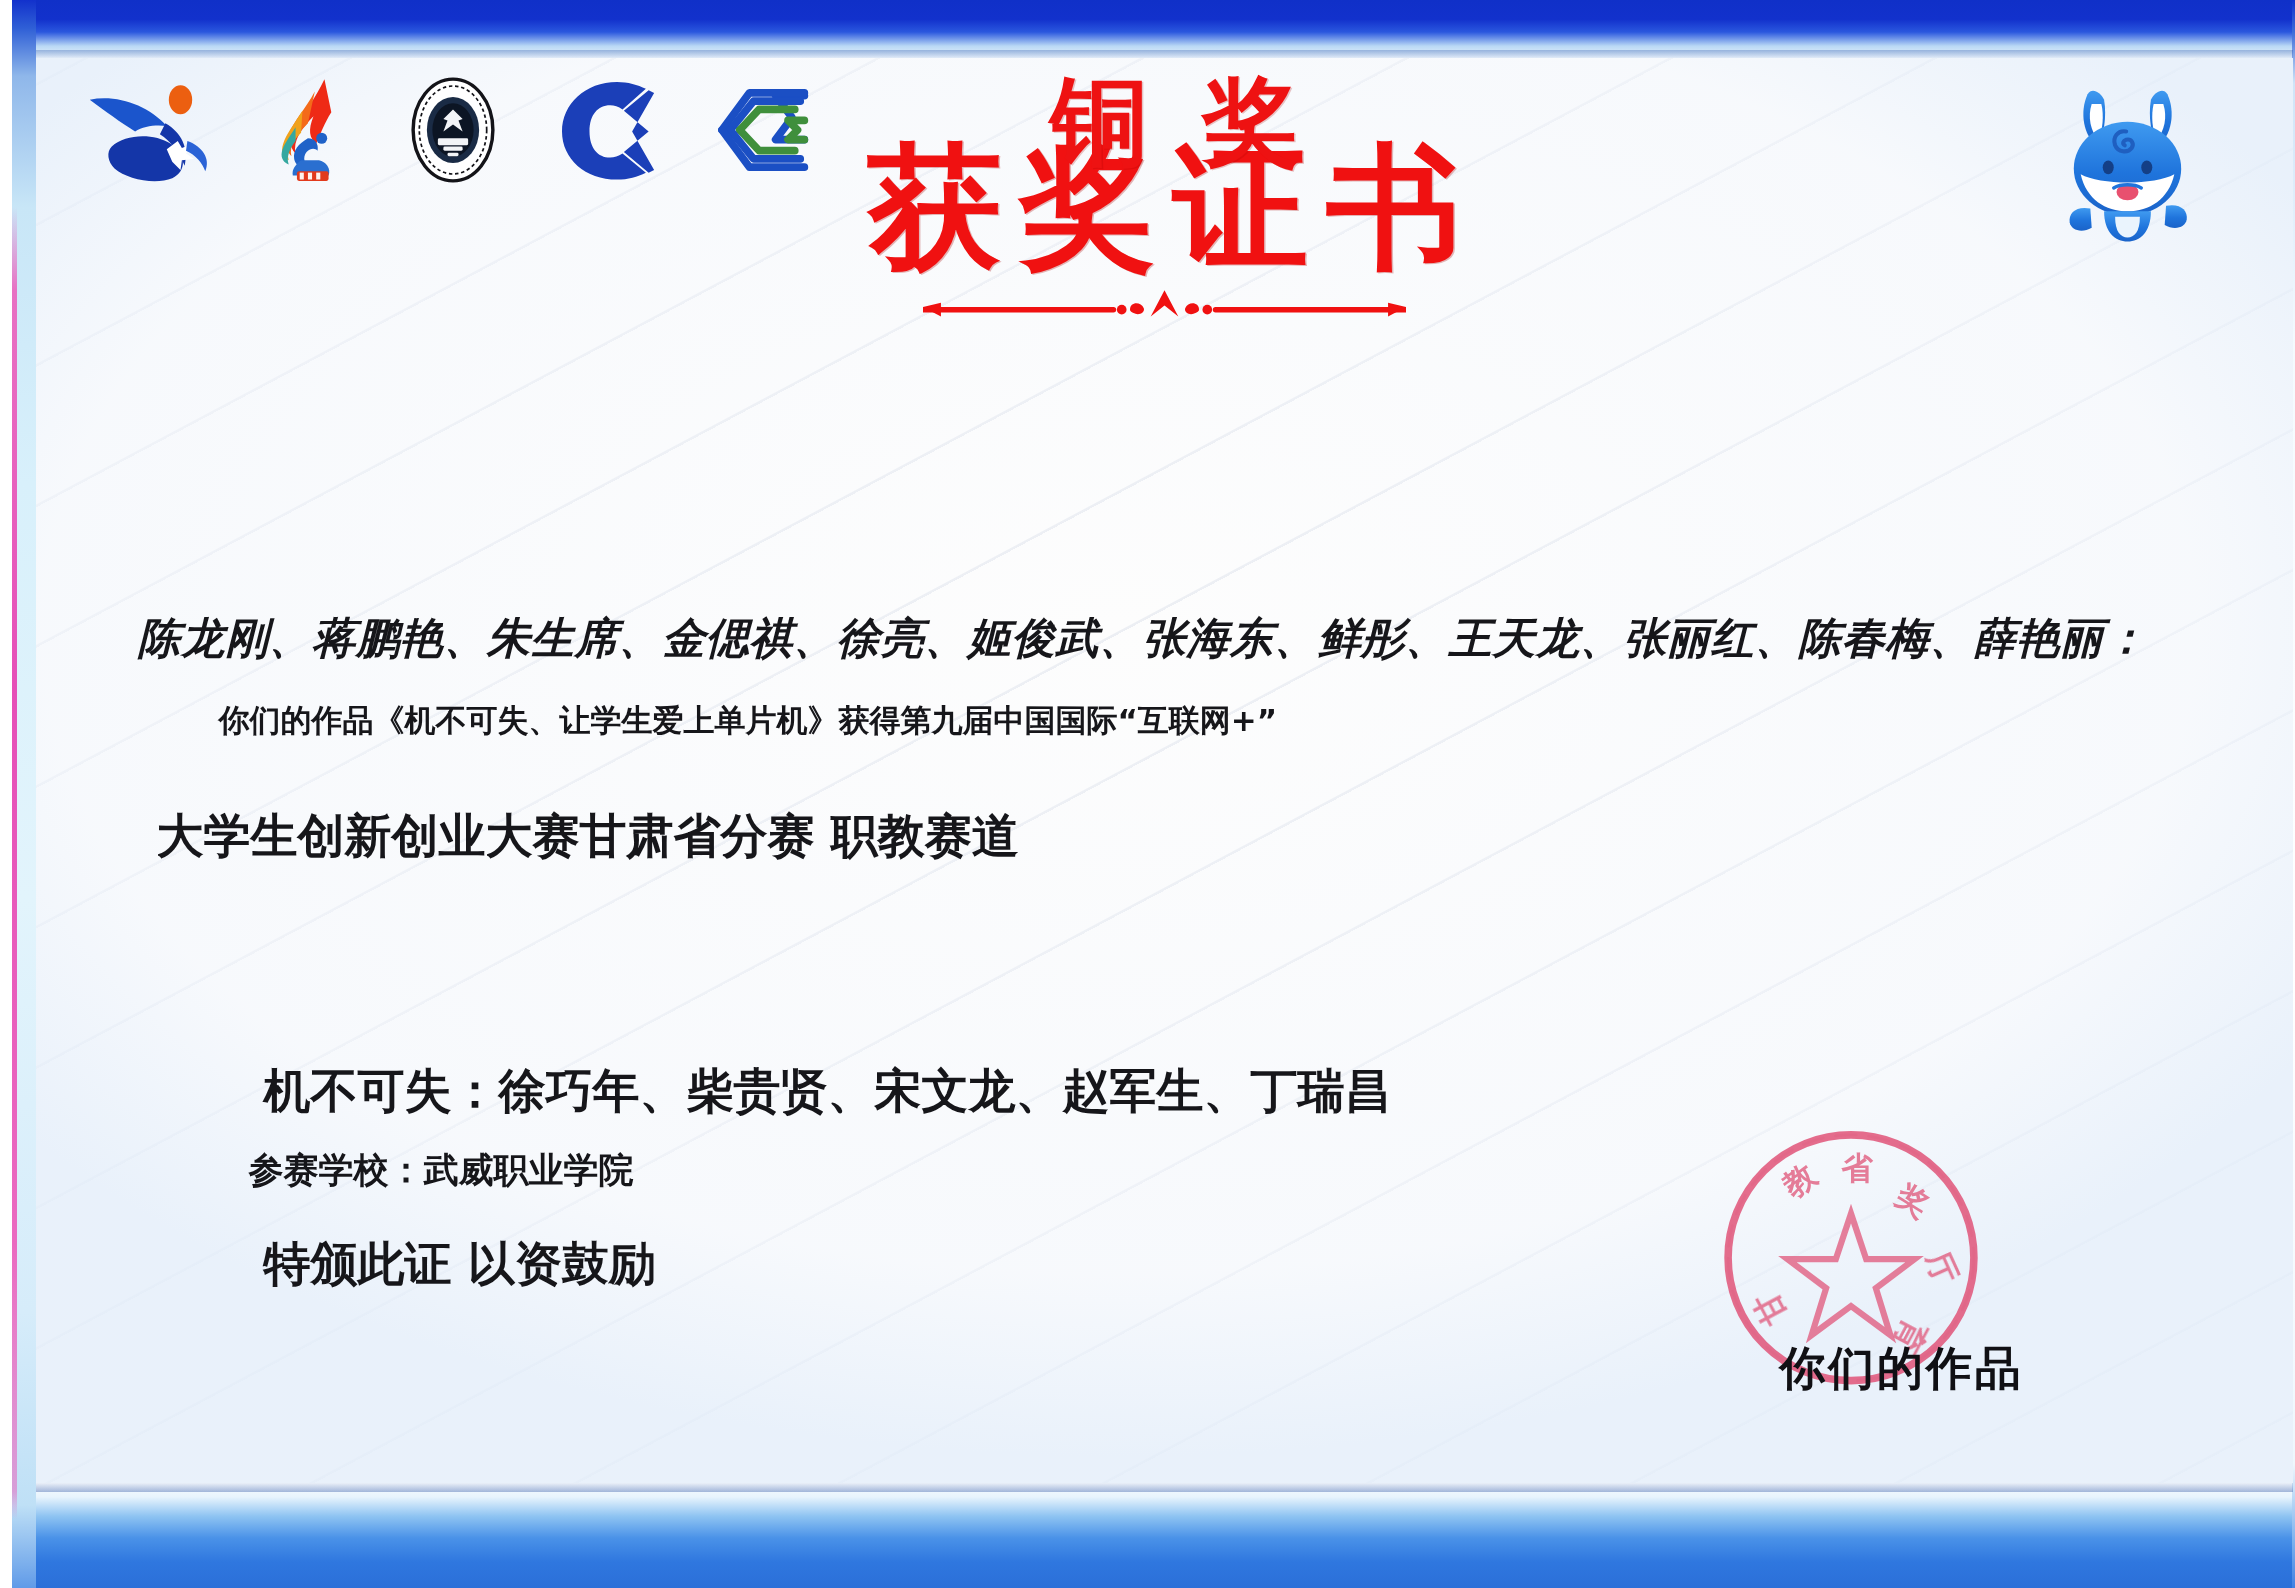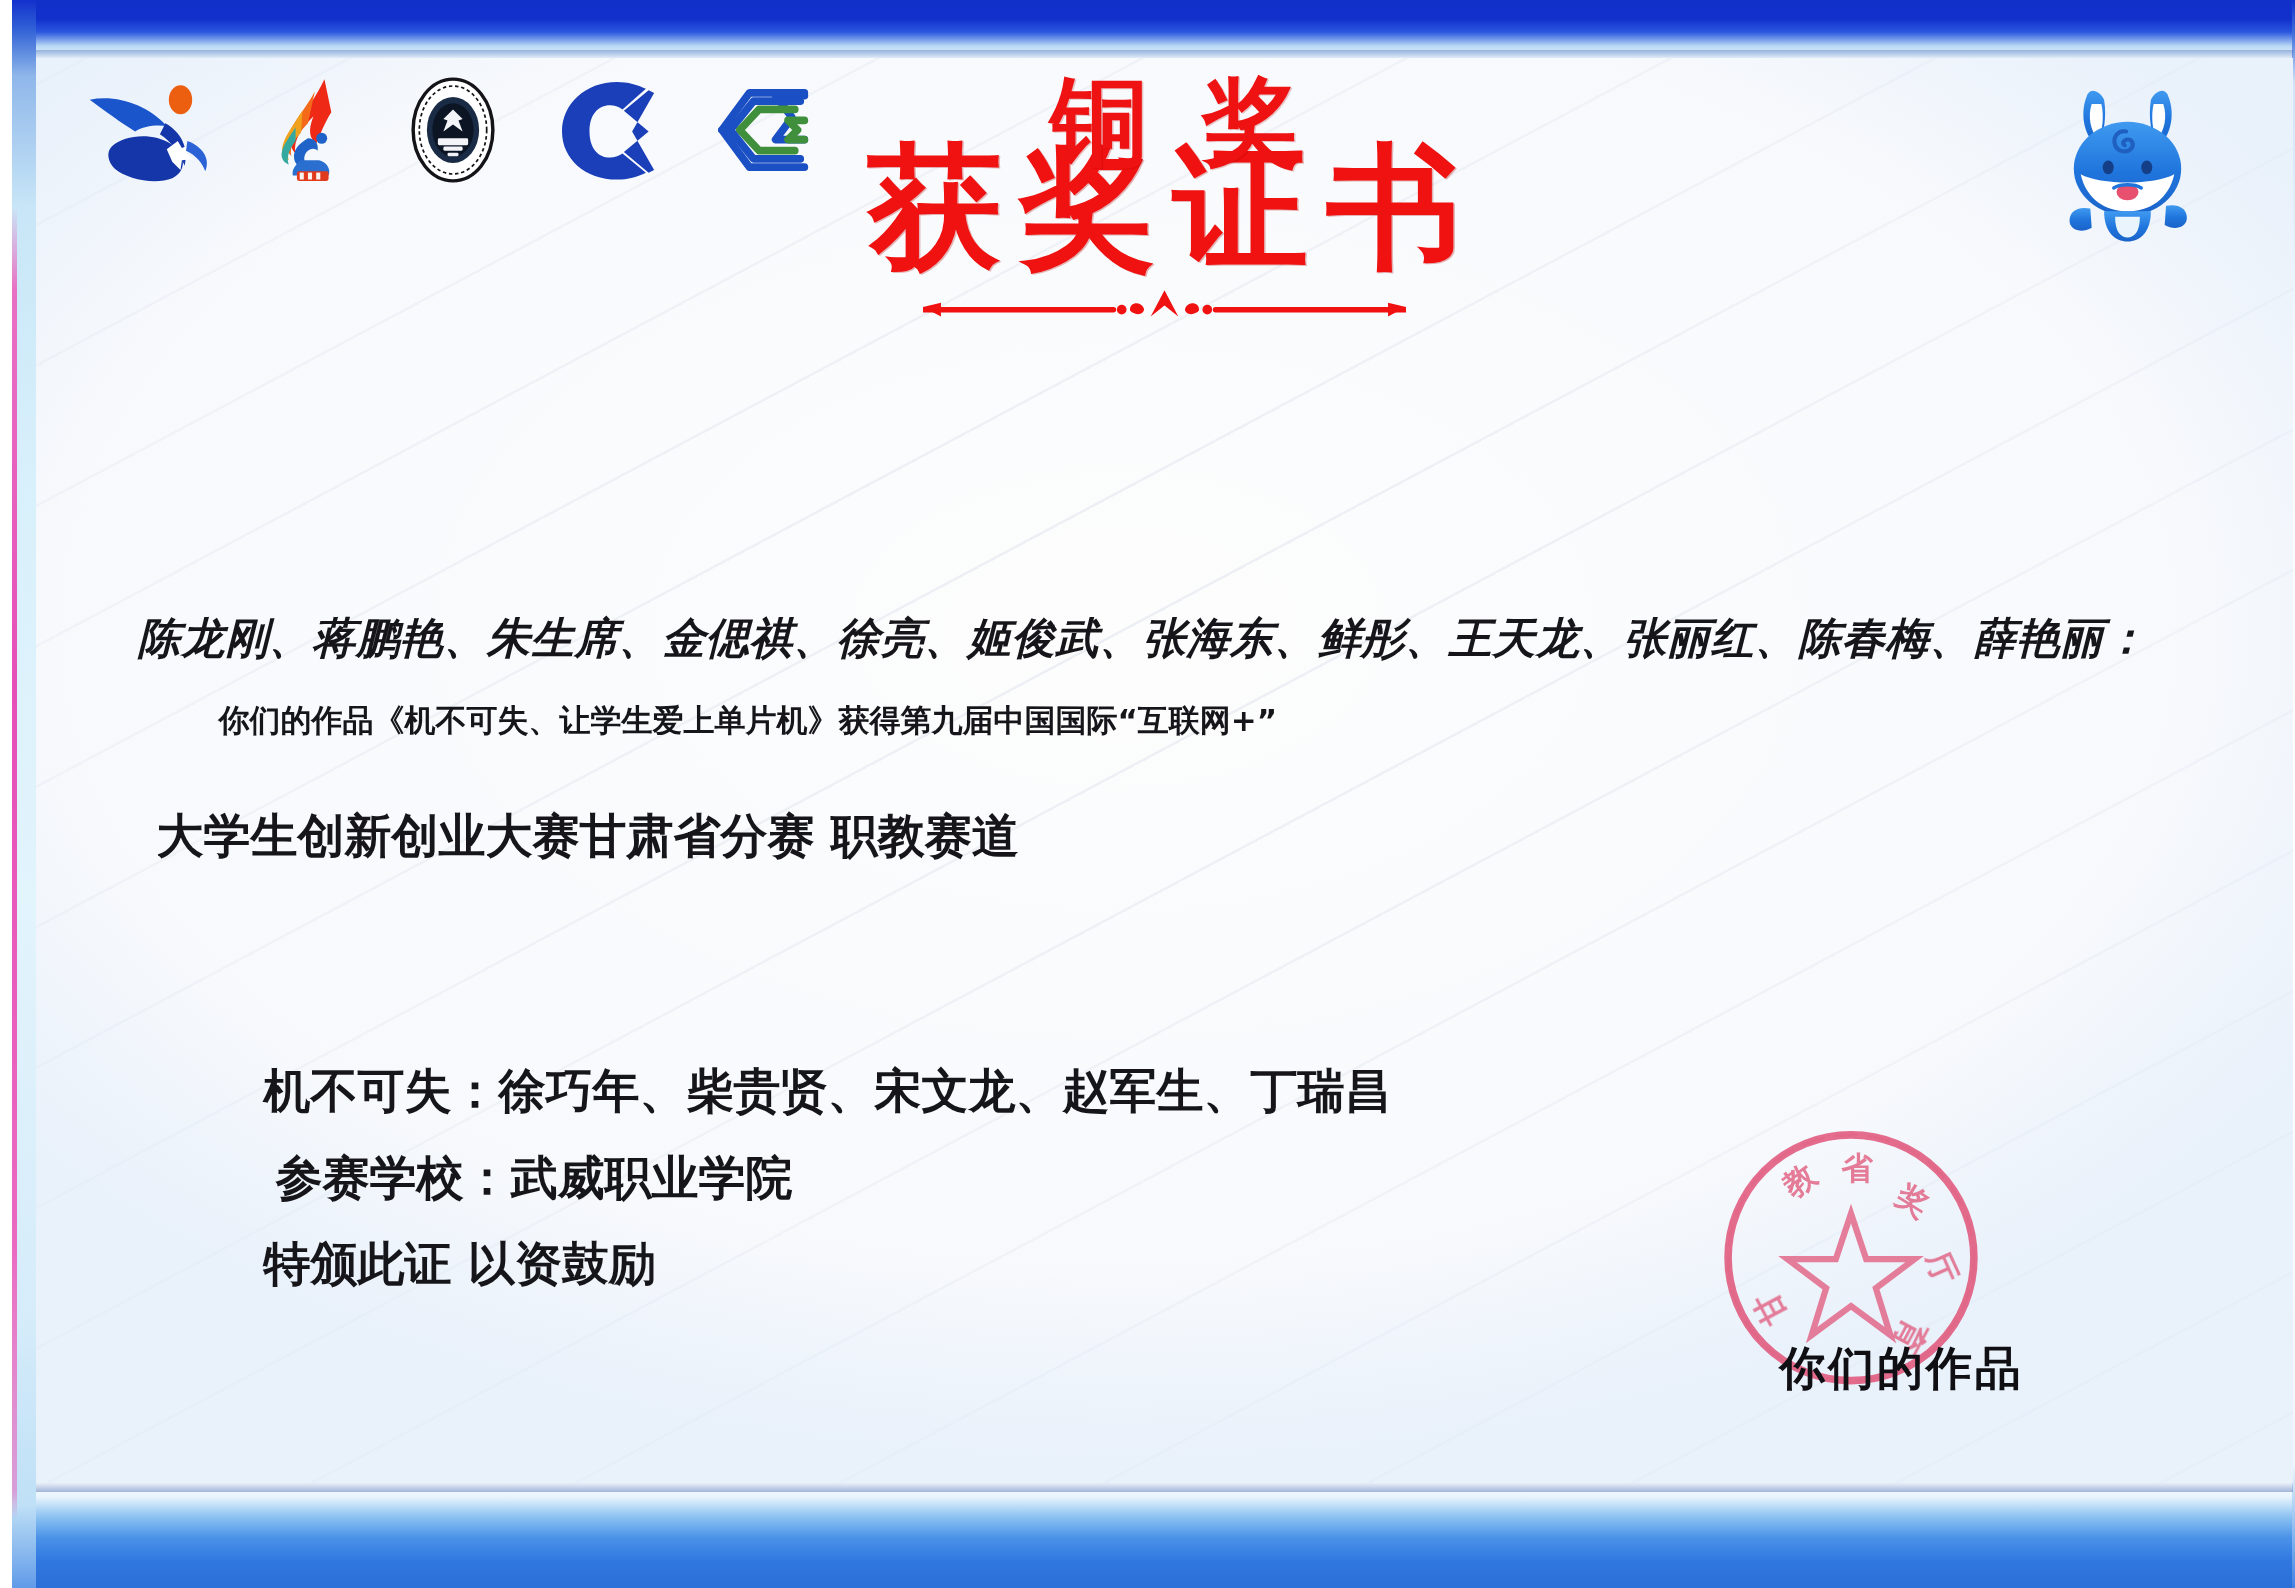--- a/index.html
+++ b/index.html
@@ -200,22 +200,22 @@
     color: #ee1212;
     padding-left: 77px;
     text-shadow: 1.4px 1.4px 0 rgba(170,0,0,0.22);
   }
   #advisors-line {
     left: 228px; top: 1002px;
     font-size: 47px;
     font-family: "DejaVu Serif", "Liberation Serif", serif;
   }
   #school-line {
-    left: 240px; top: 1089px;
-    font-size: 47px;
+    left: 213px; top: 1089px;
+    font-size: 35px;
     font-family: "DejaVu Serif", "Liberation Serif", serif;
     text-align: right;
   }
   #encouragement-line {
     left: 228px; top: 1175px;
     font-size: 47px;
     font-family: "DejaVu Serif", "Liberation Serif", serif;
   }
   #certificate-number-line {
     left: 155px; top: 1279px;

